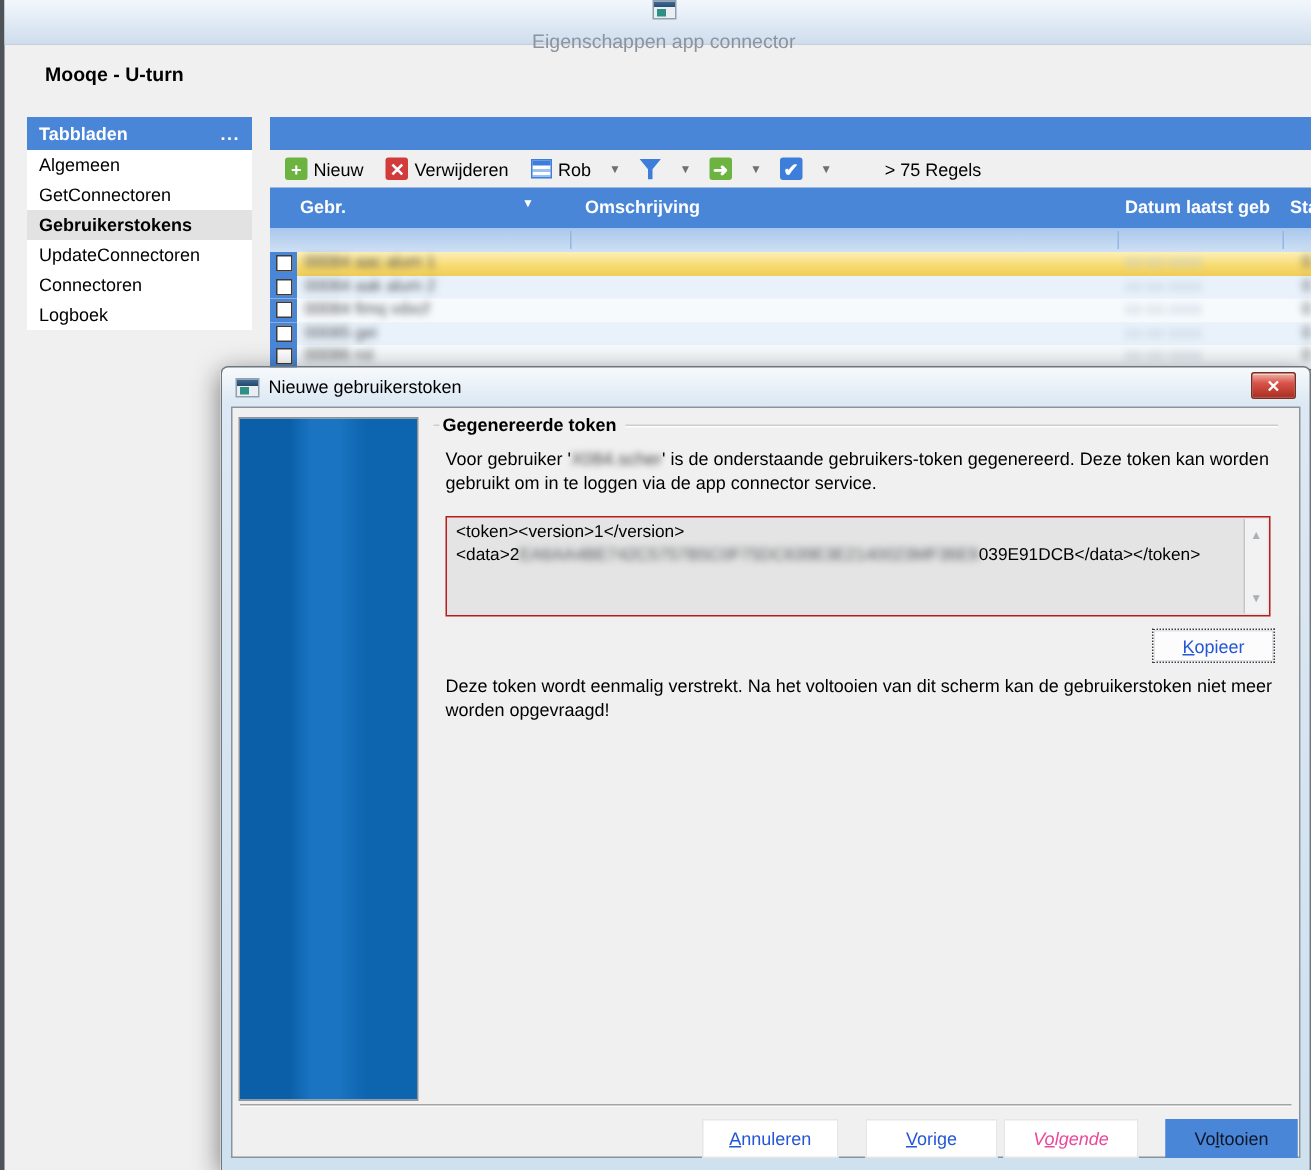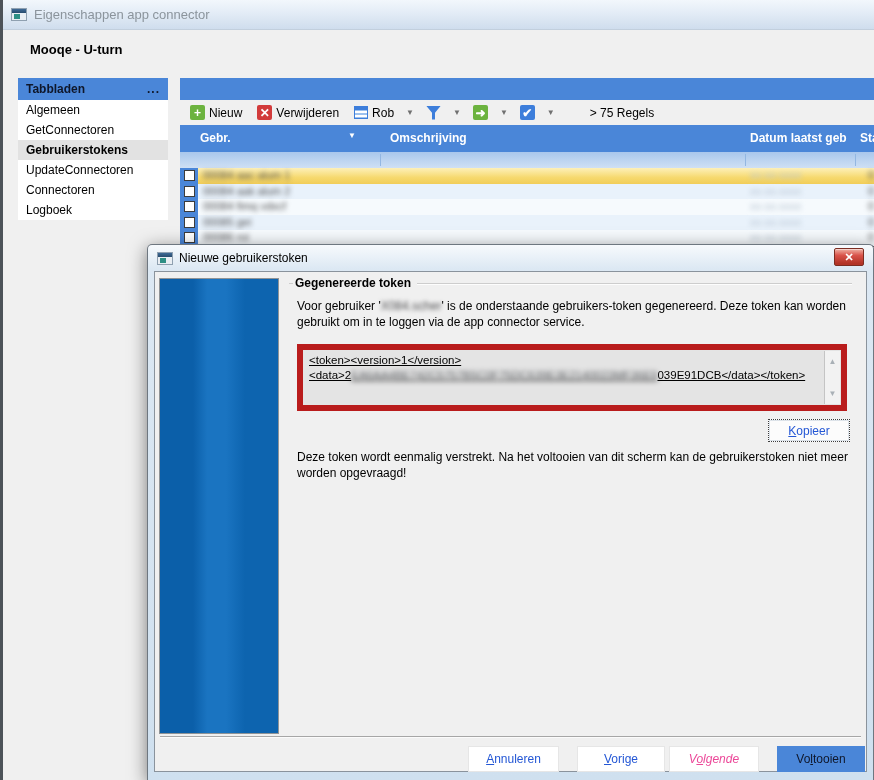--- a/index.html
+++ b/index.html
@@ -1,32 +1,32 @@
 <!DOCTYPE html>
 <html><head>
 <meta charset="utf-8">
 <style>
   * { margin:0; padding:0; box-sizing:border-box; }
   html,body { width:874px; height:780px; overflow:hidden; background:#f0f0f0;
               font-family:"Liberation Sans", sans-serif; font-size:12px; color:#000; }
-  .abs { position:absolute; }
+  .abs { position:absolute;flex-direction:column; }
 
   
   #left-edge { left:0; top:0; width:3px; height:780px; background:#4d5359; }
   #titlebar { left:3px; top:0; width:871px; height:30px;
               background:linear-gradient(180deg,#f2f7fc 0%,#e3ecf6 45%,#cfdded 100%);
               display:flex; align-items:center; gap:7px; padding-left:8px;
               color:#8b949c; font-size:13px; border-bottom:1px solid #c2cfdd; }
   .win-icon { width:16px; height:13px; border:1px solid #8fa0b0; background:linear-gradient(180deg,#3f6a96 0,#274b6d 4px,#e9eef3 4px); position:relative; flex:0 0 auto; }
   .win-icon::after { content:""; position:absolute; left:2px; top:5px; width:6px; height:5px; background:#2e8f85; }
   #page-heading { left:30px; top:42px; font-weight:bold; font-size:13px; }
 
   
   #sidebar { left:18px; top:78px; width:150px; }
-  #sidebar-header { height:22px; background:#4a86d8; color:#0f172a; font-weight:bold;
+  #sidebar-header { height:22px; background:#4a86d8; color:#ffffff; font-weight:bold;
                     display:flex; align-items:center; justify-content:space-between; padding:0 8px; }
   #sidebar-header .dots { letter-spacing:1px; font-weight:bold; cursor:pointer; }
   .sidebar-item { height:20px; line-height:20px; padding-left:8px; background:#fff; cursor:pointer; }
   .sidebar-item.selected { background:#e2e2e2; font-weight:bold; }
 
   
   #right { left:180px; top:78px; width:694px; }
   #blue-strip { height:22px; background:#4a86d8; }
   #toolbar { height:25px; background:#f0f0f0; display:flex; align-items:center; gap:5px; padding-left:5px; }
   .tbtn { display:flex; align-items:center; gap:4px; padding:2px 5px; cursor:pointer; }
@@ -79,22 +79,22 @@
                 background:#f0f0f0; border:1px solid #8a939c; }
   #wizard-panel { position:absolute; left:4px; top:6px; width:120px; height:456px;
                   border:1px solid #8f9396;
                   background:linear-gradient(90deg,#0b5fa9 0%,#0b5fa9 28%,#1a74c1 40%,#1a74c1 56%,#0d64af 72%,#0d64af 100%); }
   #group-title { position:absolute; left:140px; top:4px; font-weight:bold; }
   #group-line { position:absolute; left:262px; right:14px; top:11px; height:1px; background:#cdcdcd; box-shadow:0 1px 0 #fdfdfd; }
   #group-tick { position:absolute; left:134px; width:4px; top:11px; height:1px; background:#cdcdcd; }
   #intro { position:absolute; left:142px; top:26px; width:552px; line-height:16px; }
   #intro .redacted { filter:blur(2.2px); }
   #tokenbox { position:absolute; left:142px; top:72px; width:550px; height:67px;
-              background:#e4e4e4; border:6px solid #b91c1c; padding:3px 34px 3px 6px;
-              font-size:11.5px; line-height:15px; overflow:hidden;text-decoration:underline; }
+              background:#e4e4e4; border:1px solid #b91c1c; padding:3px 34px 3px 6px;
+              font-size:11.5px; line-height:15px; overflow:hidden; }
   #tokenbox .redacted { filter:blur(2.6px); color:#55585c; }
   #token-scrollbar { position:absolute; right:1px; top:1px; bottom:1px; width:16px;
                      background:#f2f2f2; border-left:1px solid #c4c4c4;
                      display:flex; flex-direction:column; justify-content:space-between;
                      align-items:center; padding:3px 0; color:#a9b0b6; font-size:8px; }
   #copy-btn { position:absolute; left:613px; top:147px; width:82px; height:23px;
               background:#fcfcfc; border:1px dotted #3c3c3c; box-shadow:inset 0 0 0 1px #dde3e9;
               color:#2457d5; display:flex; align-items:center; justify-content:center; cursor:pointer; }
   #warning { position:absolute; left:142px; top:177px; width:556px; line-height:16px; }
   #dlg-sep { position:absolute; left:5px; right:5px; top:464px; height:1px; background:#a6a6a6; box-shadow:0 1px 0 #fbfbfb; }

